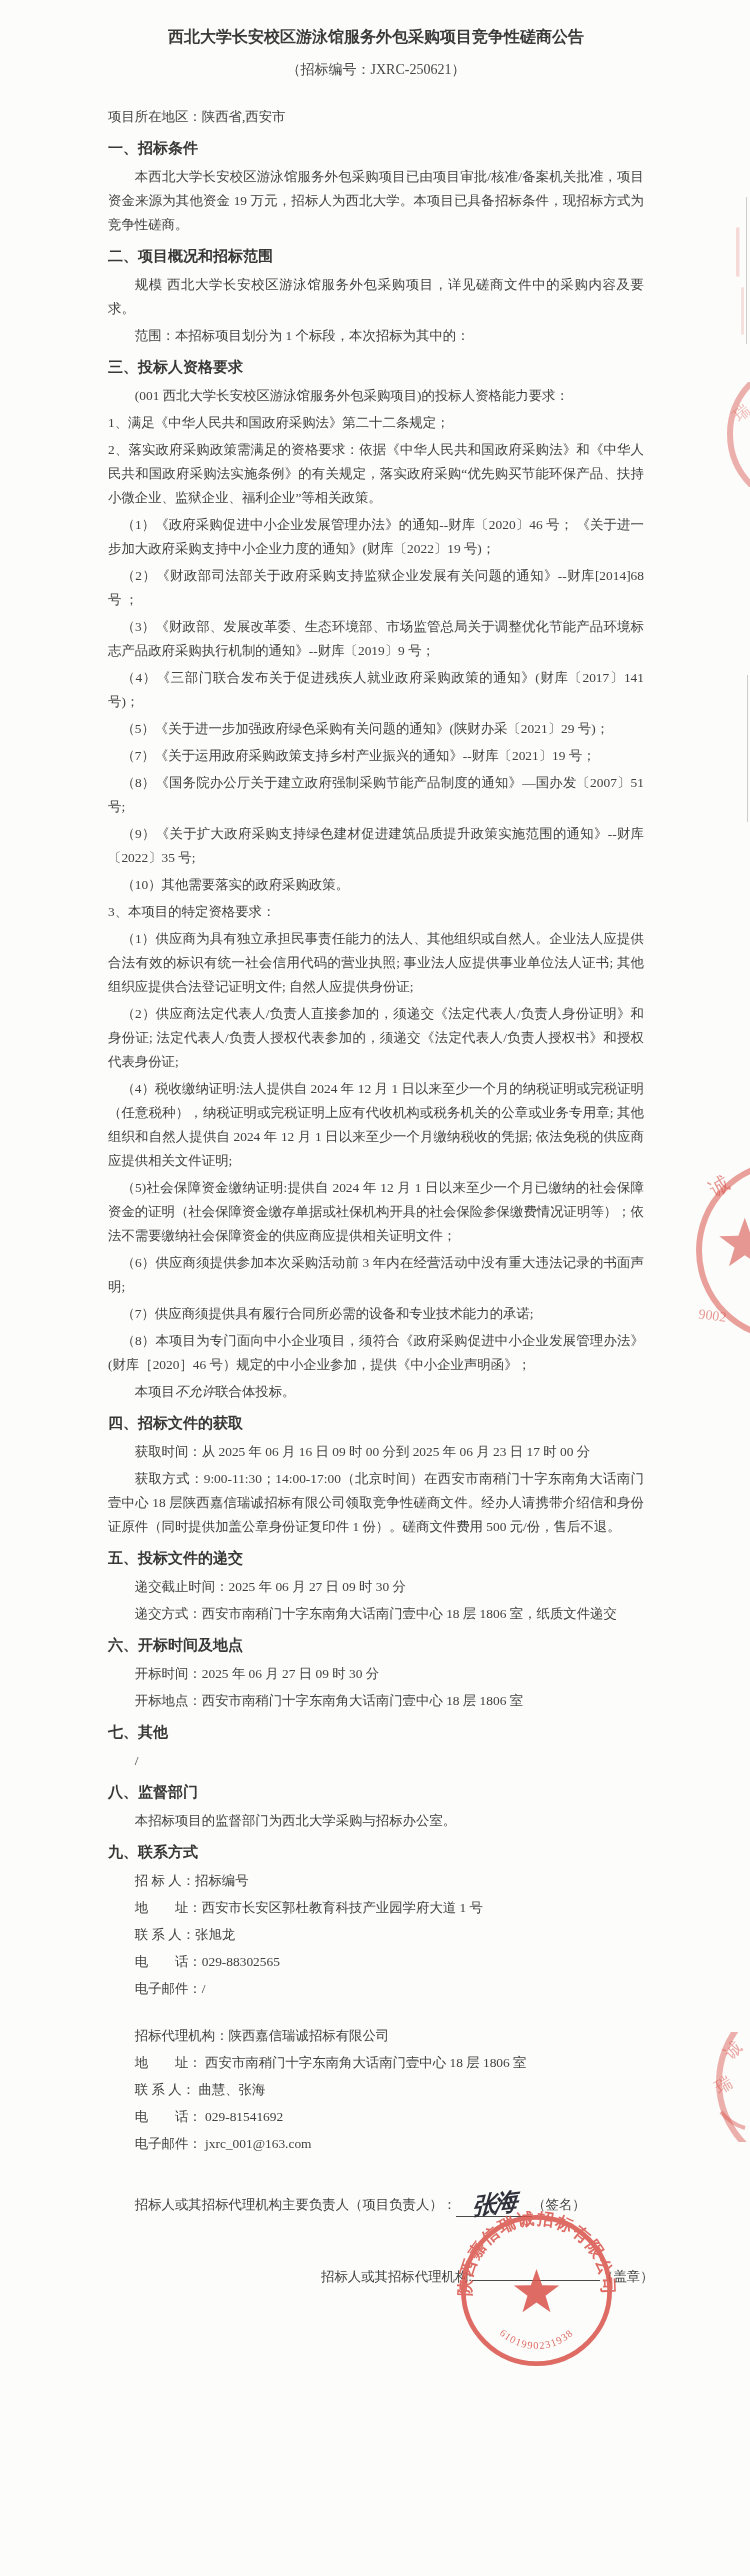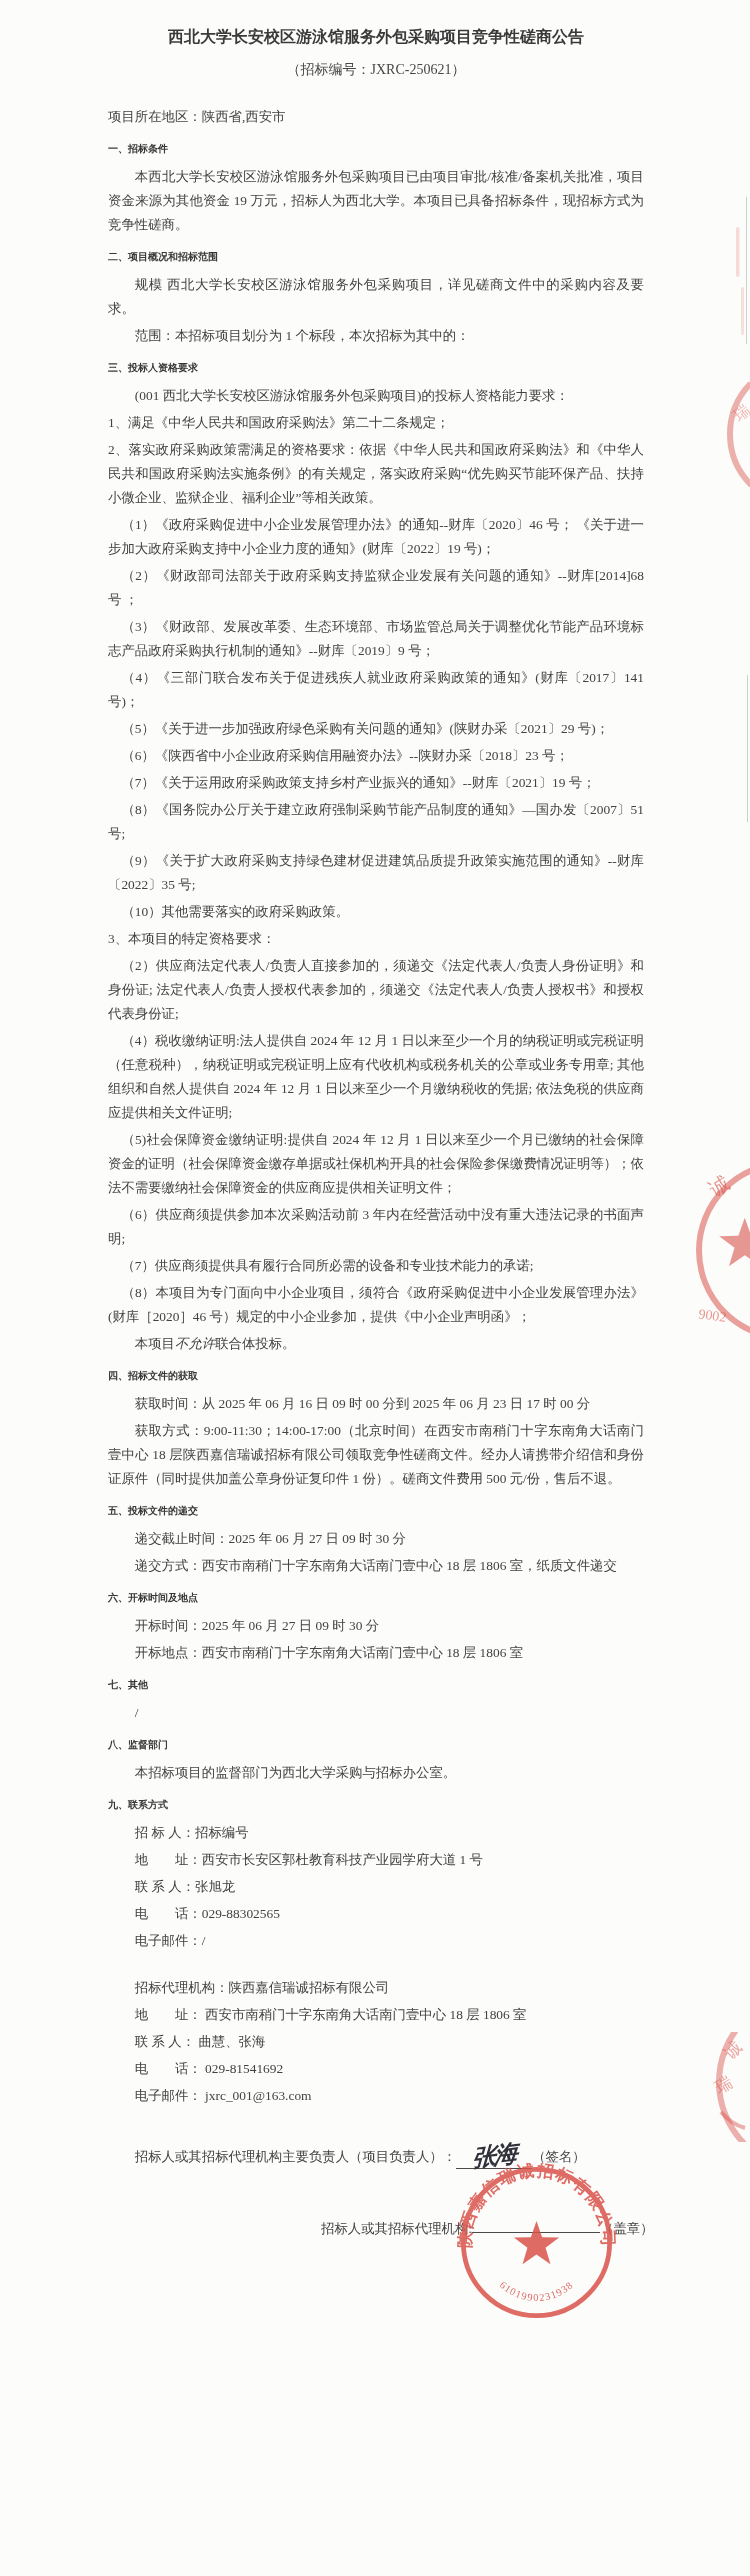--- a/index.html
+++ b/index.html
@@ -6,21 +6,21 @@
   .page{
     position:relative;width:750px;height:2576px;margin:0 auto;
     background:#fcfcfb;color:#424242;
     font-family:"Liberation Serif","DejaVu Serif",serif;
     font-size:13.4px;line-height:24px;overflow:hidden;
     box-sizing:border-box;padding:26px 106px 0 108px;
   }
   .title{text-align:center;font-size:16px;font-weight:700;color:#3a3a3a;margin:0 0 10px;line-height:22px;}
   .subtitle{text-align:center;font-size:14px;margin:0 0 23px;color:#474747;}
   .region{margin:16px 0 6px;}
-  h2.sec{font-size:10px;font-weight:700;color:#383838;margin:7px 0 4px;line-height:25px;}
+  h2.sec{font-size:15px;font-weight:700;color:#383838;margin:7px 0 4px;line-height:25px;}
   p.blk{margin:0 0 3px;text-align:justify;}
   .i1{text-indent:1em}
   .i2{text-indent:2em}
   .em{font-style:italic;}
   .gap{height:20px;}
   .sign-row{margin-top:32px;padding-left:2em;white-space:nowrap;}
   .sig-line{display:inline-block;min-width:76px;border-bottom:1.5px solid #4a4a4a;text-align:center;vertical-align:bottom;}
   .sig{display:inline-block;font-size:24px;font-style:italic;font-weight:600;color:#30313a;
        transform:rotate(-7deg) skewX(-10deg);position:relative;top:4px;letter-spacing:-2px;}
   .seal-row{margin-top:48px;padding-left:213px;position:relative;white-space:nowrap;}
@@ -48,26 +48,26 @@
 
   <h2 class="sec">三、投标人资格要求</h2>
   <p class="blk i2">(001 西北大学长安校区游泳馆服务外包采购项目)的投标人资格能力要求：</p>
   <p class="blk">1、满足《中华人民共和国政府采购法》第二十二条规定；</p>
   <p class="blk">2、落实政府采购政策需满足的资格要求：依据《中华人民共和国政府采购法》和《中华人民共和国政府采购法实施条例》的有关规定，落实政府采购“优先购买节能环保产品、扶持小微企业、监狱企业、福利企业”等相关政策。</p>
   <p class="blk i1">（1）《政府采购促进中小企业发展管理办法》的通知--财库〔2020〕46 号； 《关于进一步加大政府采购支持中小企业力度的通知》(财库〔2022〕19 号)；</p>
   <p class="blk i1">（2）《财政部司法部关于政府采购支持监狱企业发展有关问题的通知》--财库[2014]68 号 ；</p>
   <p class="blk i1">（3）《财政部、发展改革委、生态环境部、市场监管总局关于调整优化节能产品环境标志产品政府采购执行机制的通知》--财库〔2019〕9 号；</p>
   <p class="blk i1">（4）《三部门联合发布关于促进残疾人就业政府采购政策的通知》(财库〔2017〕141 号)；</p>
   <p class="blk i1">（5）《关于进一步加强政府绿色采购有关问题的通知》(陕财办采〔2021〕29 号)；</p>
-  <p class="blk i1">（6）《陕西省中小企业政府采购信用融资办法》--陕财办采〔2018〕23 号；</p>
   <p class="blk i1">（7）《关于运用政府采购政策支持乡村产业振兴的通知》--财库〔2021〕19 号；</p>
   <p class="blk i1">（8）《国务院办公厅关于建立政府强制采购节能产品制度的通知》—国办发〔2007〕51 号;</p>
   <p class="blk i1">（9）《关于扩大政府采购支持绿色建材促进建筑品质提升政策实施范围的通知》--财库〔2022〕35 号;</p>
   <p class="blk i1">（10）其他需要落实的政府采购政策。</p>
   <p class="blk">3、本项目的特定资格要求：</p>
+  <p class="blk i1">（1）供应商为具有独立承担民事责任能力的法人、其他组织或自然人。企业法人应提供合法有效的标识有统一社会信用代码的营业执照; 事业法人应提供事业单位法人证书; 其他组织应提供合法登记证明文件; 自然人应提供身份证;</p>
   <p class="blk i1">（2）供应商法定代表人/负责人直接参加的，须递交《法定代表人/负责人身份证明》和身份证; 法定代表人/负责人授权代表参加的，须递交《法定代表人/负责人授权书》和授权代表身份证;</p>
   <p class="blk i1">（4）税收缴纳证明:法人提供自 2024 年 12 月 1 日以来至少一个月的纳税证明或完税证明（任意税种），纳税证明或完税证明上应有代收机构或税务机关的公章或业务专用章; 其他组织和自然人提供自 2024 年 12 月 1 日以来至少一个月缴纳税收的凭据; 依法免税的供应商应提供相关文件证明;</p>
   <p class="blk i1">（5)社会保障资金缴纳证明:提供自 2024 年 12 月 1 日以来至少一个月已缴纳的社会保障资金的证明（社会保障资金缴存单据或社保机构开具的社会保险参保缴费情况证明等）；依法不需要缴纳社会保障资金的供应商应提供相关证明文件；</p>
   <p class="blk i1">（6）供应商须提供参加本次采购活动前 3 年内在经营活动中没有重大违法记录的书面声明;</p>
   <p class="blk i1">（7）供应商须提供具有履行合同所必需的设备和专业技术能力的承诺;</p>
   <p class="blk i1">（8）本项目为专门面向中小企业项目，须符合《政府采购促进中小企业发展管理办法》(财库［2020］46 号）规定的中小企业参加，提供《中小企业声明函》；</p>
   <p class="blk i2"><span>本项目</span><span class="em">不允许</span><span>联合体投标。</span></p>
 
   <h2 class="sec">四、招标文件的获取</h2>
   <p class="blk i2">获取时间：从 2025 年 06 月 16 日 09 时 00 分到 2025 年 06 月 23 日 17 时 00 分</p>

